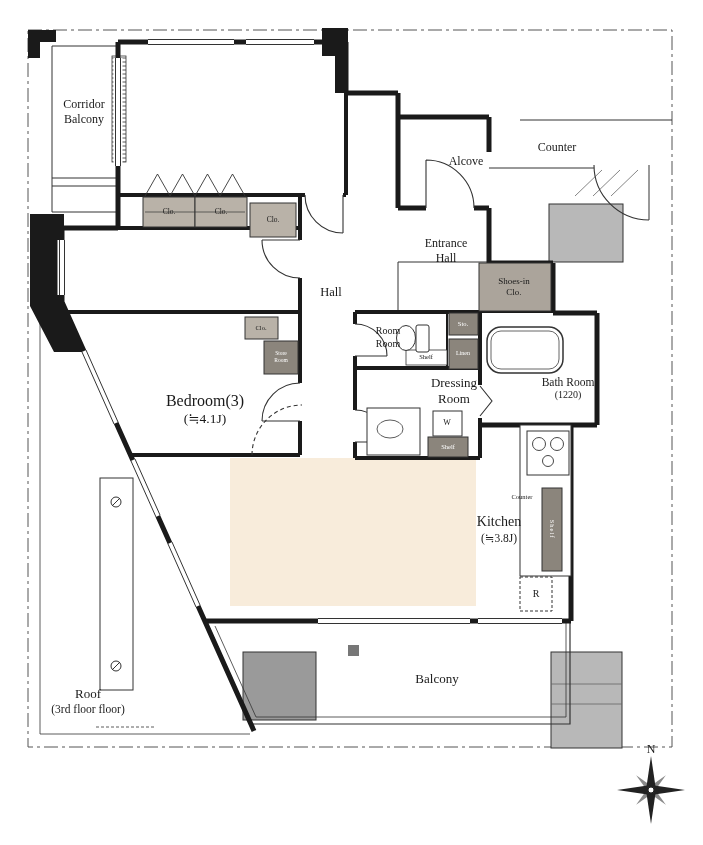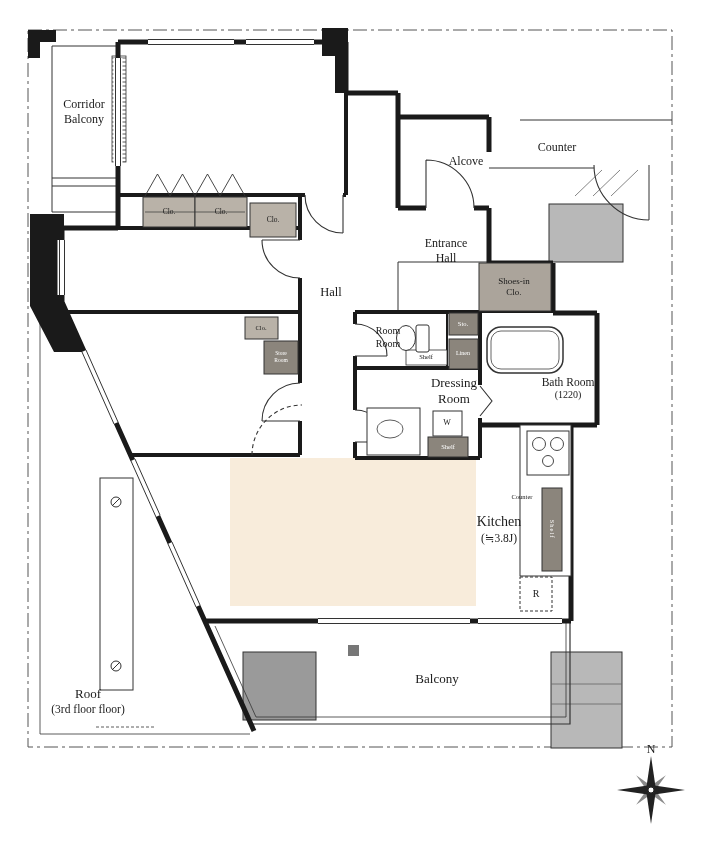--- a/index.html
+++ b/index.html
@@ -190,20 +190,24 @@
   <div class="lbl" style="left:568px;top:388px">
     <div style="font-size:11.5px">Bath Room</div>
     <div style="font-size:10px">(1220)</div>
   </div>
 
   <div class="lbl" style="left:454px;top:391px;font-size:13px">
     <div>Dressing</div>
     <div>Room</div>
   </div>
 
+  <div class="lbl" style="left:205px;top:409px">
+    <div style="font-size:16px">Bedroom(3)</div>
+    <div style="font-size:13.5px">(≒4.1J)</div>
+  </div>
 
   <div class="lbl" style="left:169px;top:212px;font-size:7.5px">Clo.</div>
   <div class="lbl" style="left:221px;top:212px;font-size:7.5px">Clo.</div>
   <div class="lbl" style="left:273px;top:220px;font-size:7.5px">Clo.</div>
   <div class="lbl" style="left:261px;top:328px;font-size:6.5px">Clo.</div>
 
   <div class="lbl white" style="left:281px;top:357px;font-size:5.5px">
     <div>Store</div>
     <div>Room</div>
   </div>

